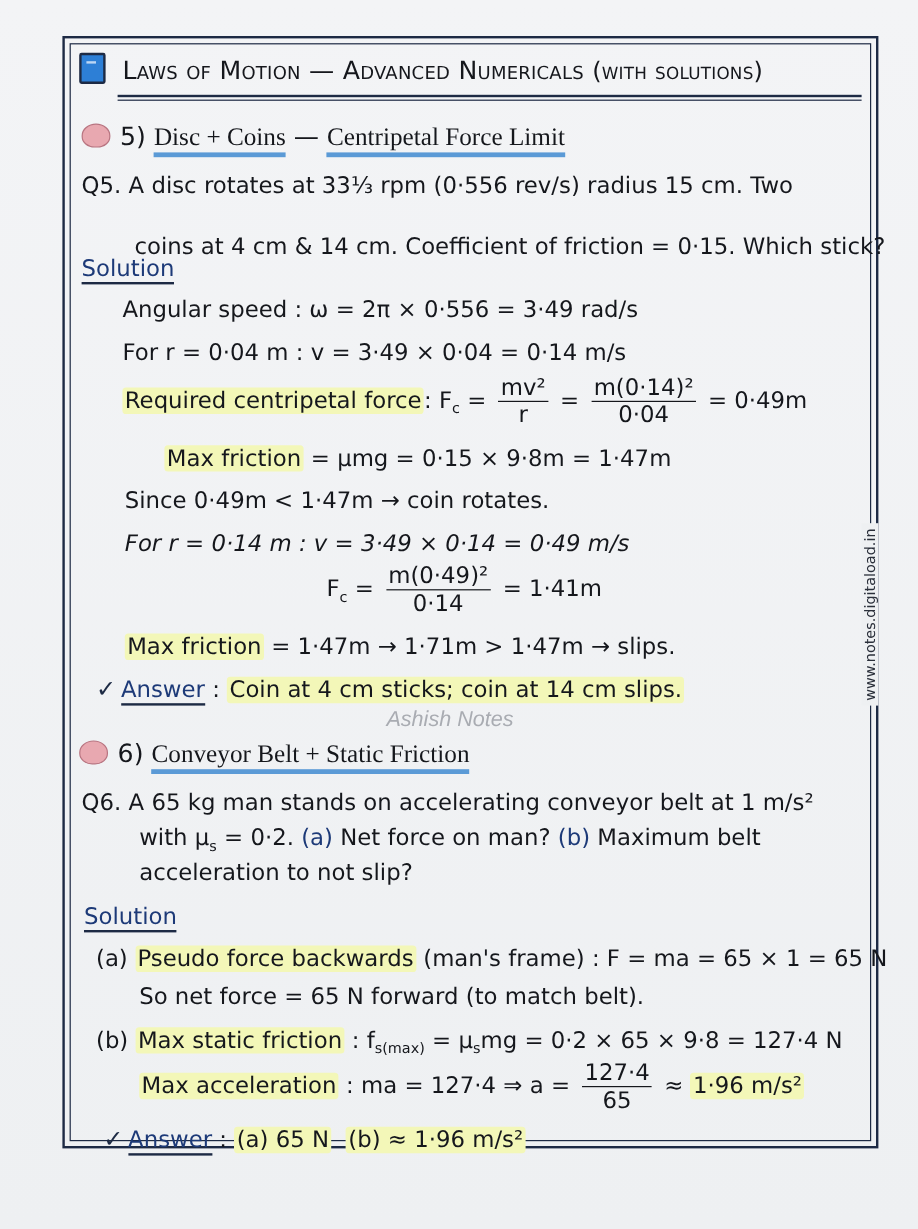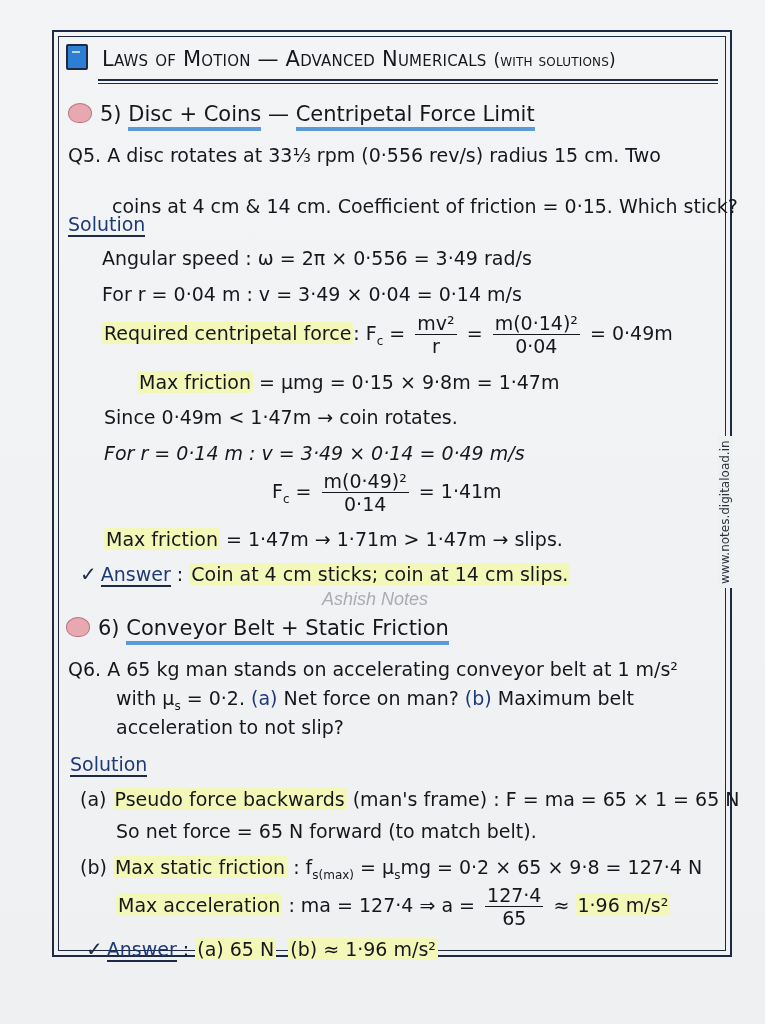--- a/index.html
+++ b/index.html
@@ -3,27 +3,27 @@
 <meta charset="utf-8">
 <style>
   html,body{margin:0;padding:0;}
   body{width:765px;height:1024px;background:#eef0f2;font-family:"DejaVu Sans",sans-serif;color:#15171c;overflow:hidden;position:relative;}
   .sheet{position:absolute;left:0;top:0;width:765px;height:1024px;background:linear-gradient(180deg,#f3f4f6 0%,#eef0f2 100%);}
   .frame-outer{position:absolute;left:52px;top:30px;width:680px;height:927px;border:2px solid #1d2a44;box-sizing:border-box;}
   .frame-inner{position:absolute;left:58px;top:36px;width:668px;height:915px;border:1.5px solid #1d2a44;box-sizing:border-box;}
   .watermark-side{position:absolute;left:718px;top:588px;transform:rotate(-90deg);transform-origin:left top;font-size:12px;color:#2a2f3a;background:#eef0f2;padding:0 4px;white-space:nowrap;}
   .line{position:absolute;white-space:nowrap;font-size:19px;line-height:24px;}
   .title{left:66px;top:44px;font-size:21px;letter-spacing:0.2px;}
-  .title .sc{font-size:17px;}
+  .title .sc{font-size:20px;}
   .title-rule{position:absolute;left:98px;top:79px;width:620px;height:5px;border-top:2px solid #1d2a44;border-bottom:1.5px solid #1d2a44;box-sizing:border-box;}
   .book{display:inline-block;width:18px;height:22px;background:#2d7fd6;border:2px solid #1d2a44;border-radius:2px;vertical-align:-4px;margin-right:14px;position:relative;}
   .book:after{content:"";position:absolute;left:4px;top:5px;width:8px;height:2px;background:#bcd6f4;}
   .brain{display:inline-block;width:22px;height:18px;background:#e8a8b0;border-radius:50% 50% 45% 45%;vertical-align:-2px;margin-right:8px;border:1px solid #b87480;}
   .h2{font-size:21px;}
-  .ul-blue{border-bottom:4px solid #5b9ad6;padding-bottom:1px;}
+  .ul-blue{border-bottom:4px solid #5b9ad6;padding-bottom:1px;font-family:Liberation Serif, serif;}
   .hl{background:#f3f7b8;border-radius:3px;padding:0 2px;}
   .ul{border-bottom:2px solid #1d2a44;}
   .blue{color:#1d3a78;}
   .frac{display:inline-block;vertical-align:middle;text-align:center;margin:0 4px;}
   .frac .num{display:block;border-bottom:1.5px solid #15171c;padding:0 2px;line-height:22px;}
   .frac .den{display:block;line-height:22px;}
   sub{font-size:12px;}
   .check{color:#1d2a44;font-size:20px;margin-right:4px;}
   .ashish{position:absolute;left:322px;top:589px;font-size:18px;color:#a9acb2;font-family:"Liberation Sans",sans-serif;font-style:italic;}
 </style>

